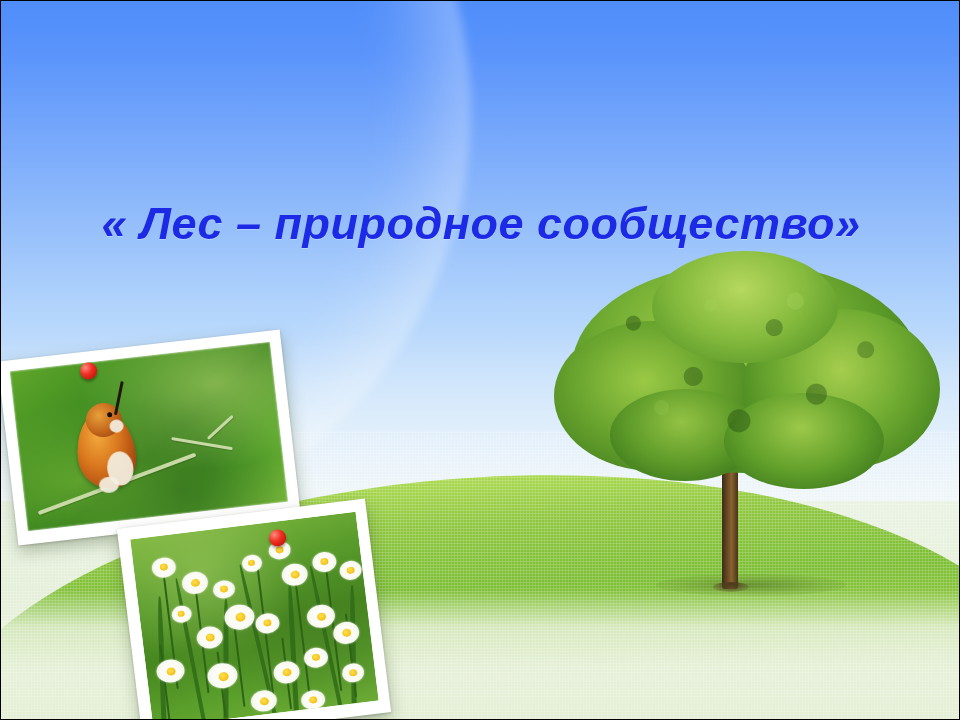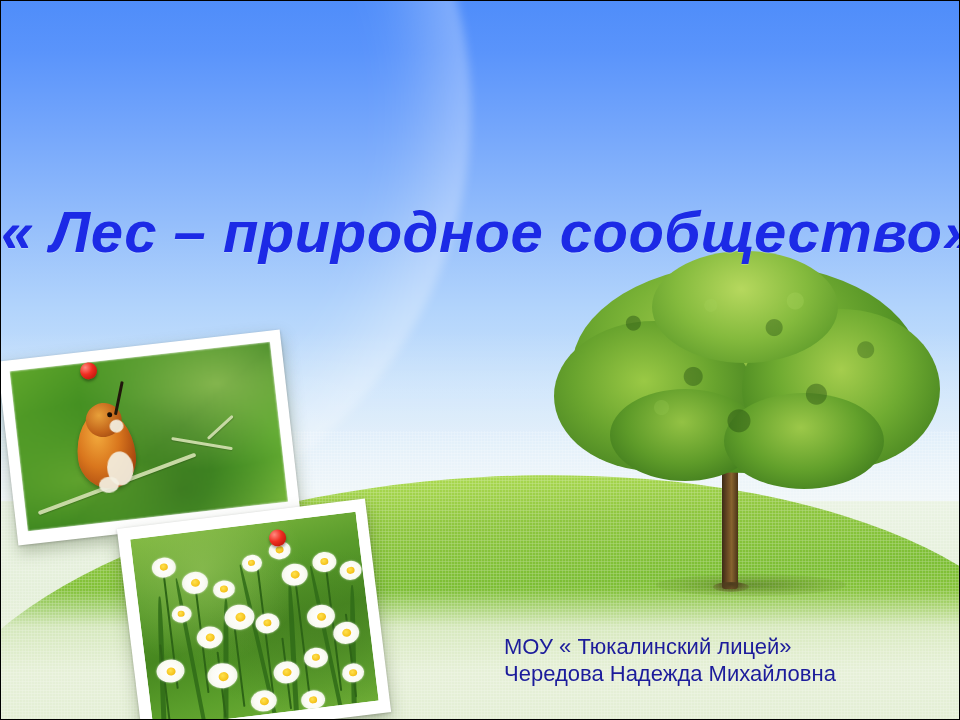--- a/index.html
+++ b/index.html
@@ -164,21 +164,21 @@
        background:radial-gradient(circle at 50% 50%,#ffffff 0%,#fbfbf4 55%,#e6eddb 100%);
        box-shadow:0 0 2px rgba(255,255,255,.7);}
   .daisy .cen{position:absolute;border-radius:50%;background:radial-gradient(circle at 42% 38%,#ffe14d 0%,#f5c21a 65%,#d99c08 100%);}
 
   
   #title{
     position:absolute;left:0;top:197px;width:960px;
     text-align:center;
     font-family:"Liberation Sans",sans-serif;
     font-style:italic;font-weight:bold;
-    font-size:58px;letter-spacing:.5px;
+    font-size:45px;letter-spacing:.5px;
     color:#1c2ae6;
     white-space:nowrap;
     text-shadow:0 1px 0 rgba(255,255,255,.25);
   }
   #footer{
     position:absolute;left:503px;top:632px;
     font-family:"Liberation Sans",sans-serif;
     font-size:22px;line-height:27px;font-weight:normal;
     color:#1c1c9b;
     white-space:nowrap;
@@ -348,18 +348,14 @@
       <div class="daisy" style="left:32px;top:72px;width:20px;height:17px;">
           <div class="pet"></div>
           <div class="cen" style="left:6px;top:5px;width:7px;height:6px;"></div>
         </div>
     </div>
     <div class="pin" style="left:150px;top:20px;"></div>
   </div>
 
   <div id="title">« Лес – природное сообщество»</div>
 
-  <div id="footer">
-    <div>МОУ « Тюкалинский лицей»</div>
-    <div>Чередова Надежда Михайловна</div>
-  </div>
 
 </div>
 
 </body></html>

